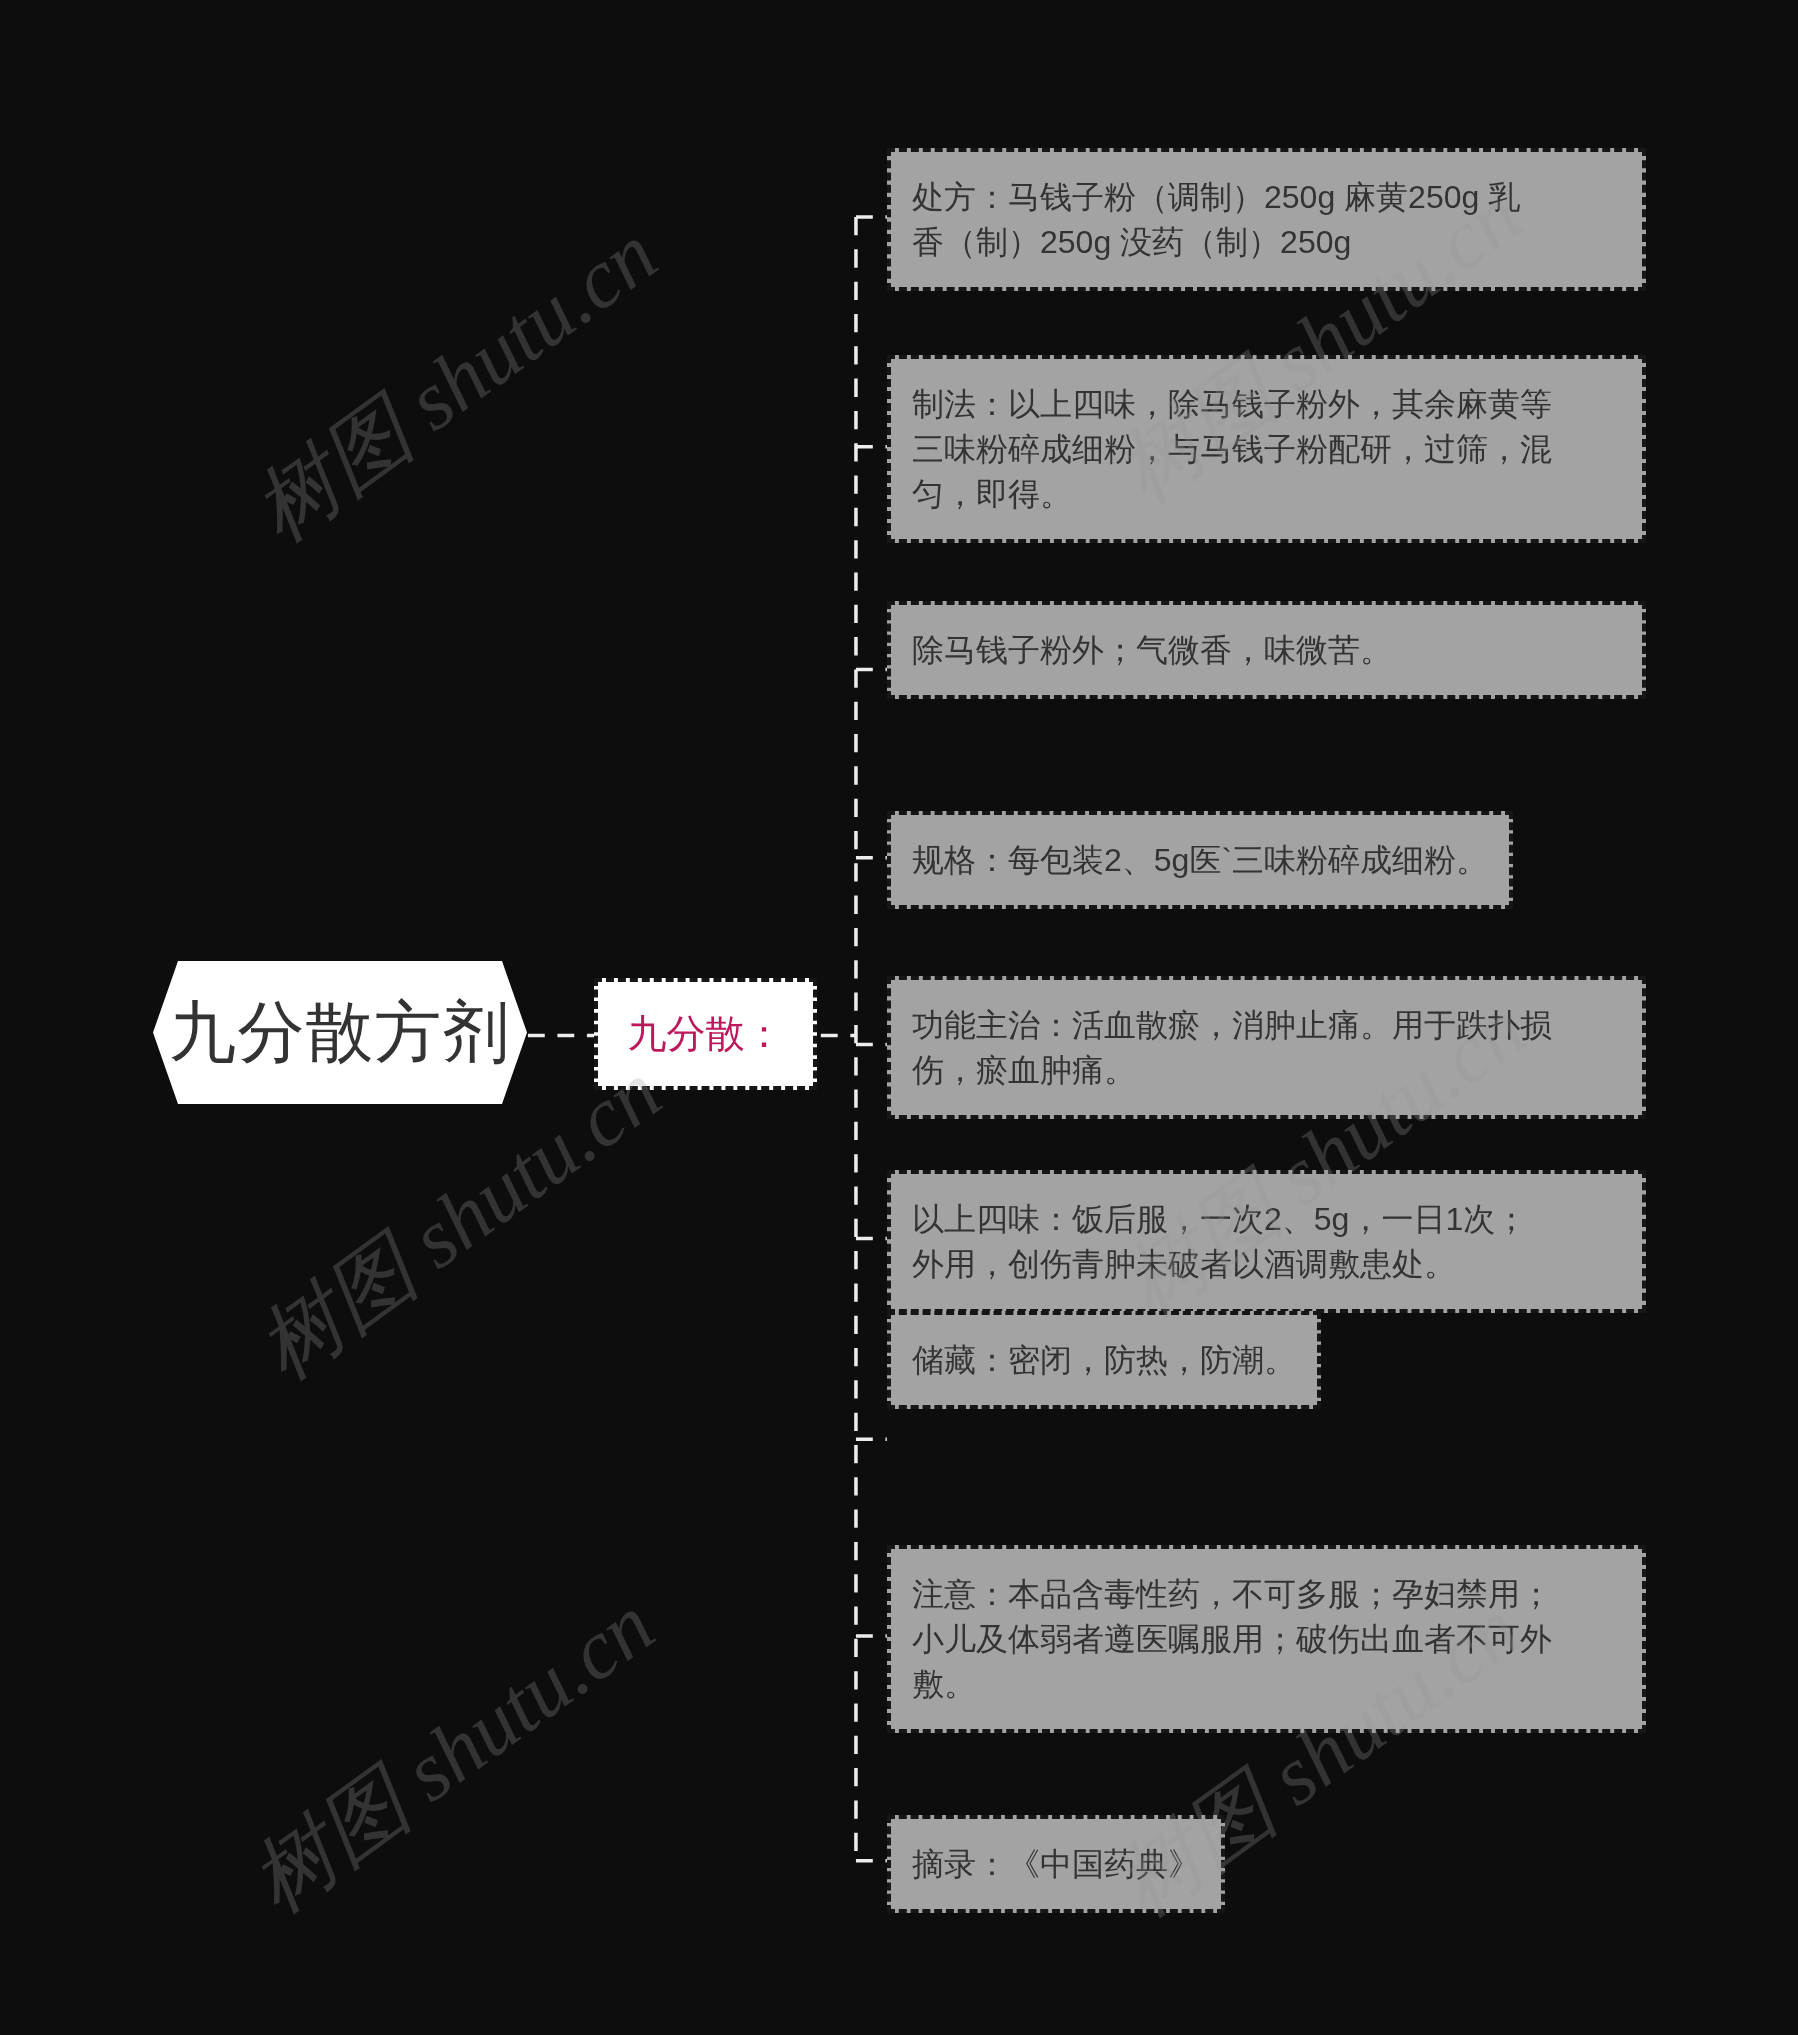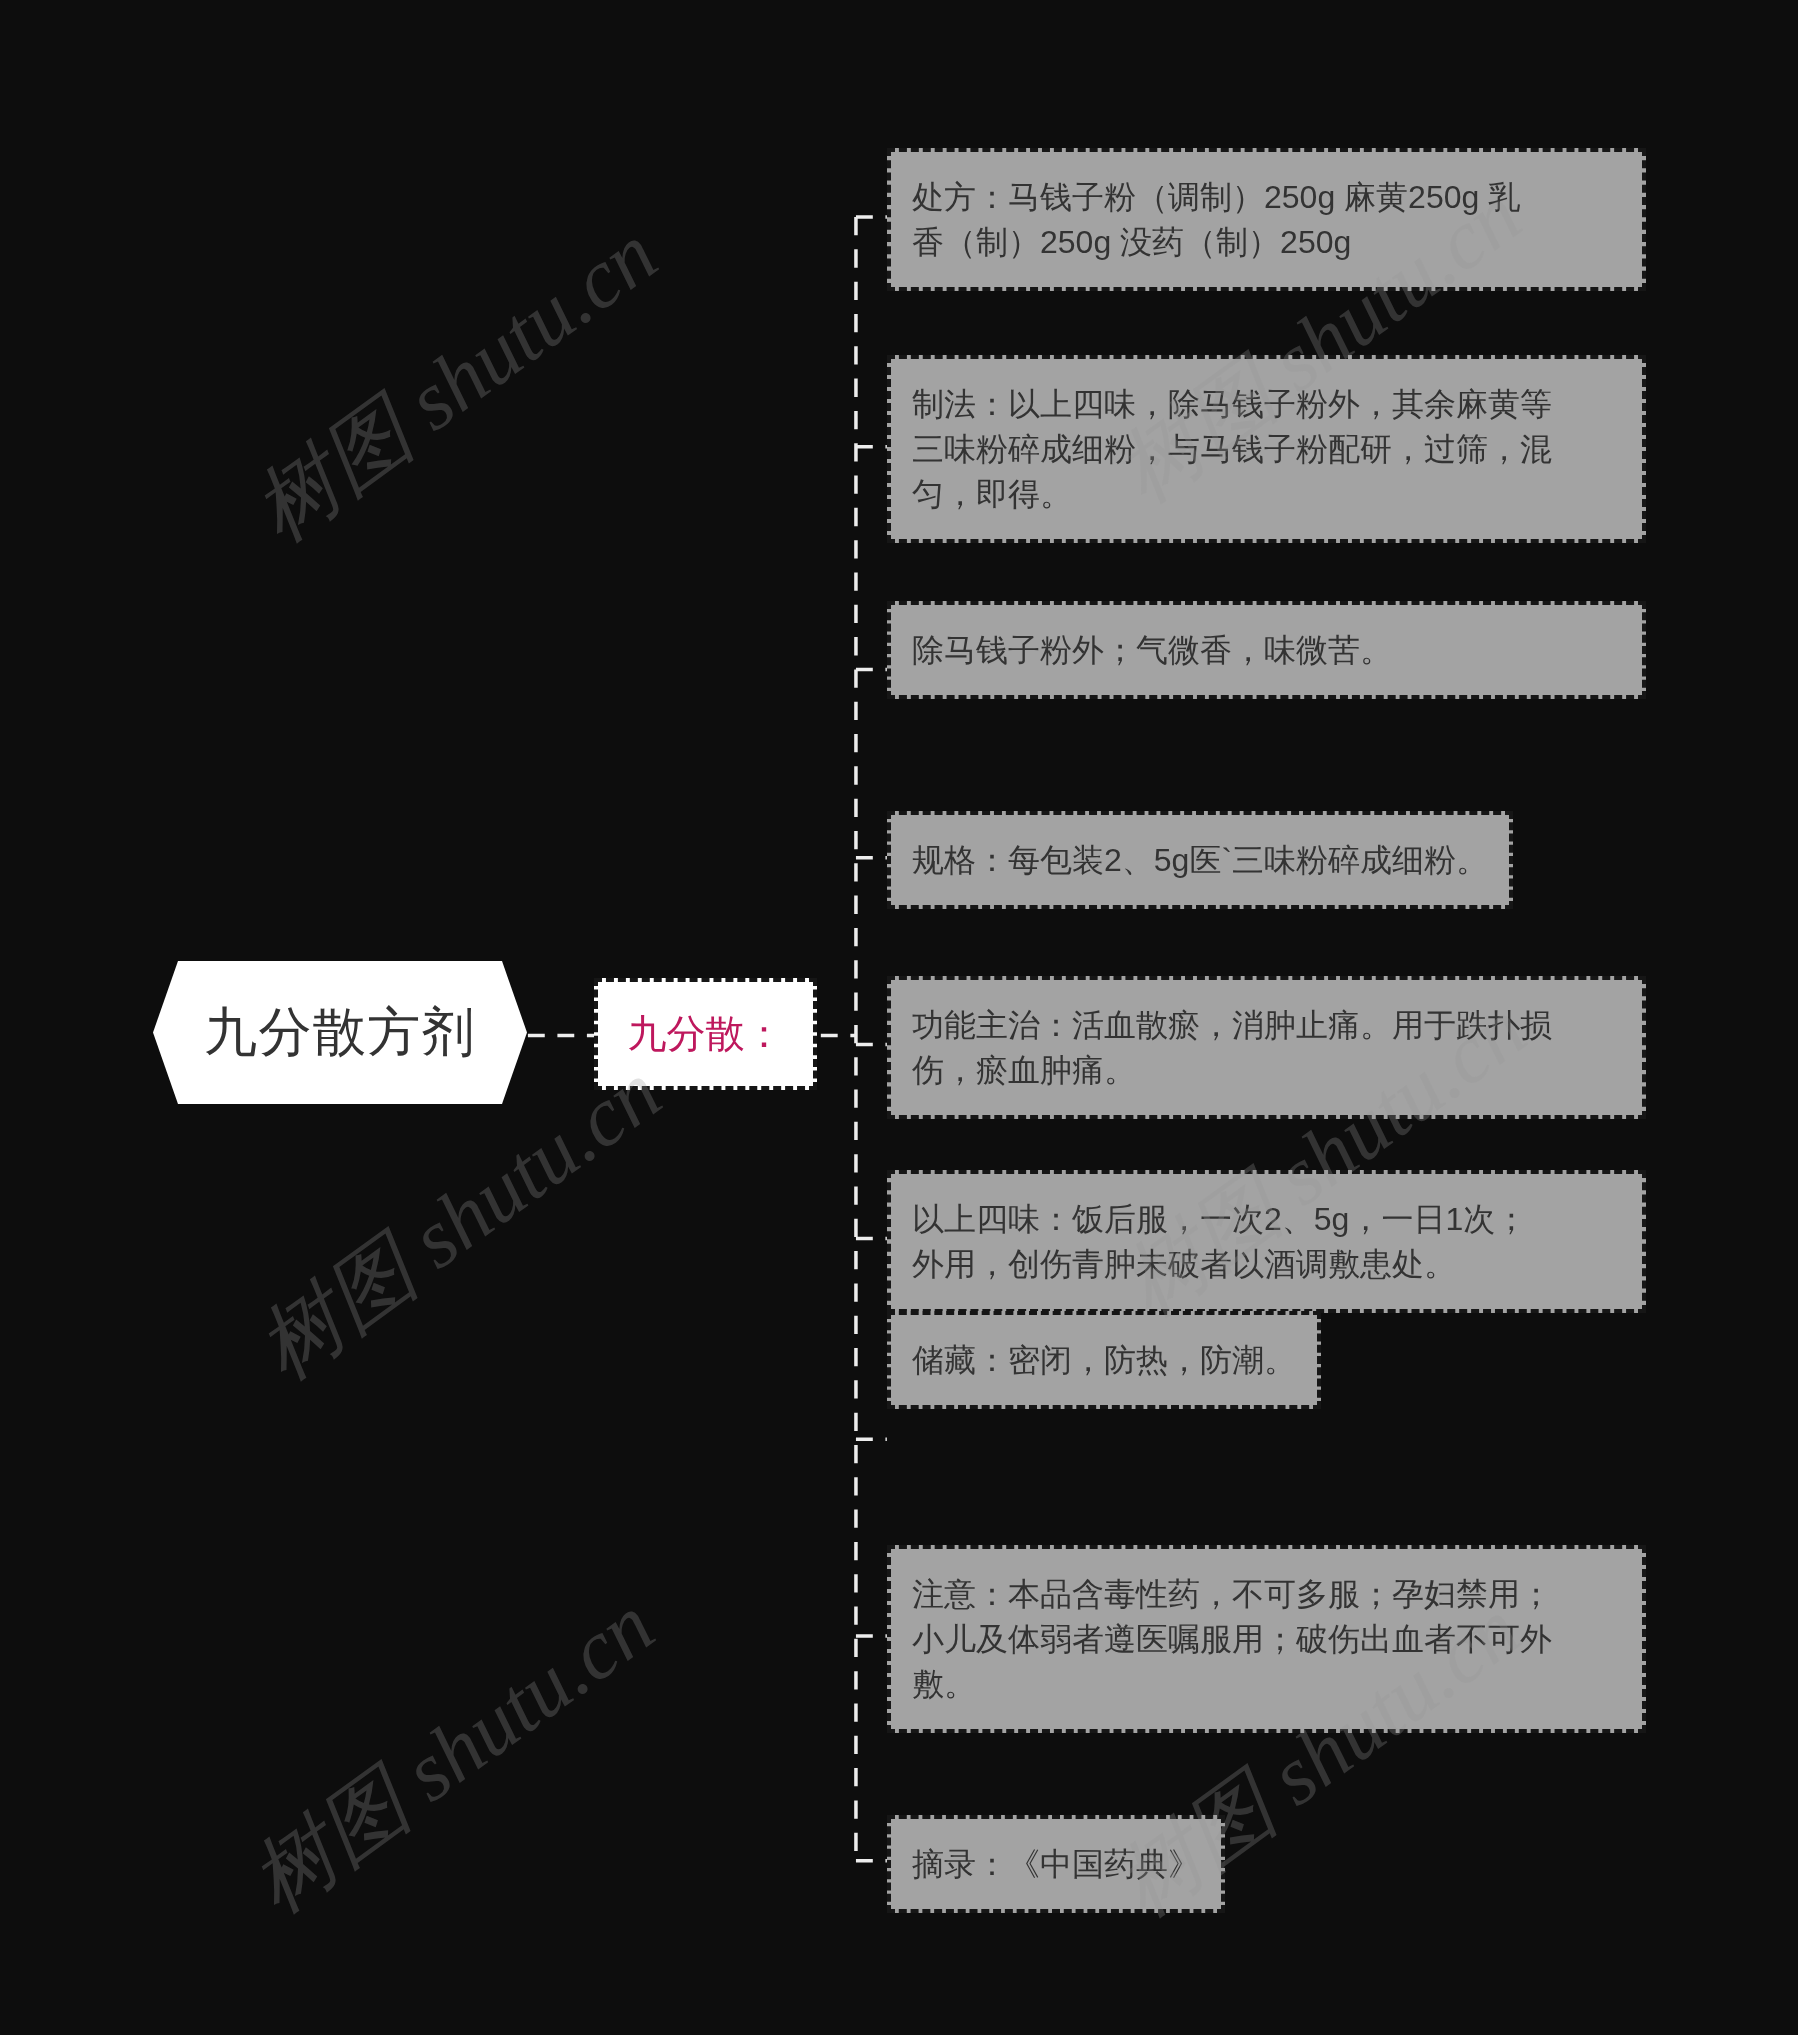--- a/index.html
+++ b/index.html
@@ -16,21 +16,21 @@
   
   .root-node {
     position:absolute; left:153px; top:961px;
     width:374px; height:143px;
     background:#ffffff;
     clip-path:polygon(25px 0, calc(100% - 25px) 0, 100% 50%, calc(100% - 25px) 100%, 25px 100%, 0 50%);
     display:flex; align-items:center; justify-content:center;
     z-index:2;
   }
   .root-node .label {
-    font-size:53px; color:#333333; letter-spacing:1.4px; white-space:pre;
+    font-size:67px; color:#333333; letter-spacing:1.4px; white-space:pre;
   }
 
   
   .branch-node {
     position:absolute; left:594px; top:978px;
     height:112px; box-sizing:border-box;
     background:#ffffff;
     border:4.2px dashed #161616;
     display:flex; align-items:center;
     padding:0 29.5px;

